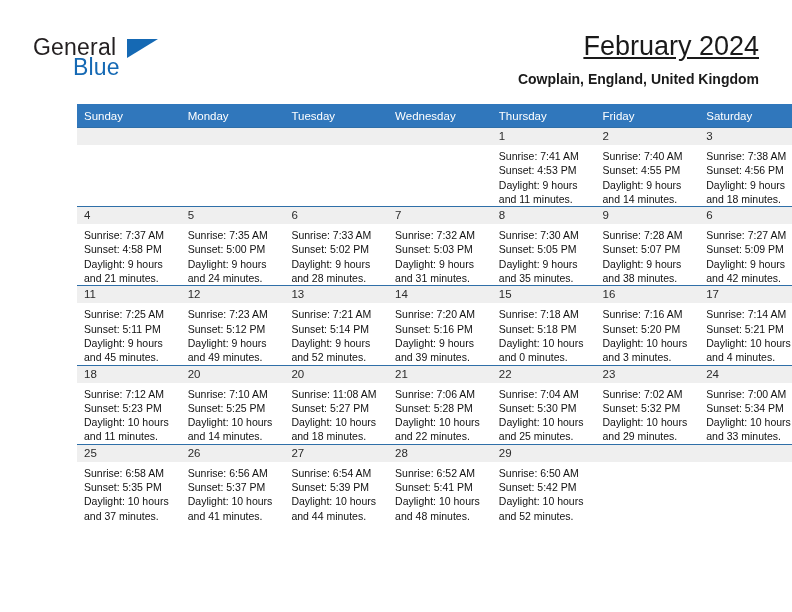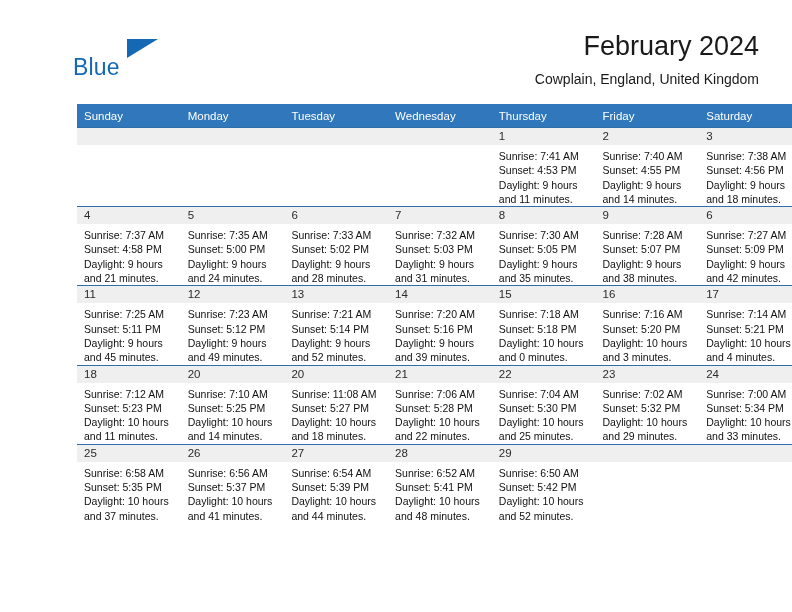--- a/index.html
+++ b/index.html
@@ -68,27 +68,29 @@
     position: absolute;
     right: 0;
     top: 0;
     text-align: right;
   }
   .cal-title {
     font-size: 27px;
     color: #1a1a1a;
     line-height: 33px;
     white-space: nowrap;
+    text-decoration: underline;
   }
   .cal-subtitle {
     font-size: 14px;
     color: #1a1a1a;
     line-height: 22px;
     margin-top: 5px;
     white-space: nowrap;
+    font-weight: bold;
   }
 
   
   .calendar {
     position: absolute;
     left: 33px;
     top: 104px;
     width: 726px;
     border-collapse: collapse;
     table-layout: fixed;
@@ -141,20 +143,21 @@
   }
 </style>
 </head>
 <body>
 
 <div class="page">
 
   <div class="header">
 
     <div class="logo">
+      <span class="logo-general">General</span>
       <span class="logo-triangle"></span>
       <span class="logo-blue">Blue</span>
     </div>
 
     <div class="title-wrap">
       <div class="cal-title">February 2024</div>
       <div class="cal-subtitle">Cowplain, England, United Kingdom</div>
     </div>
 
   </div>

